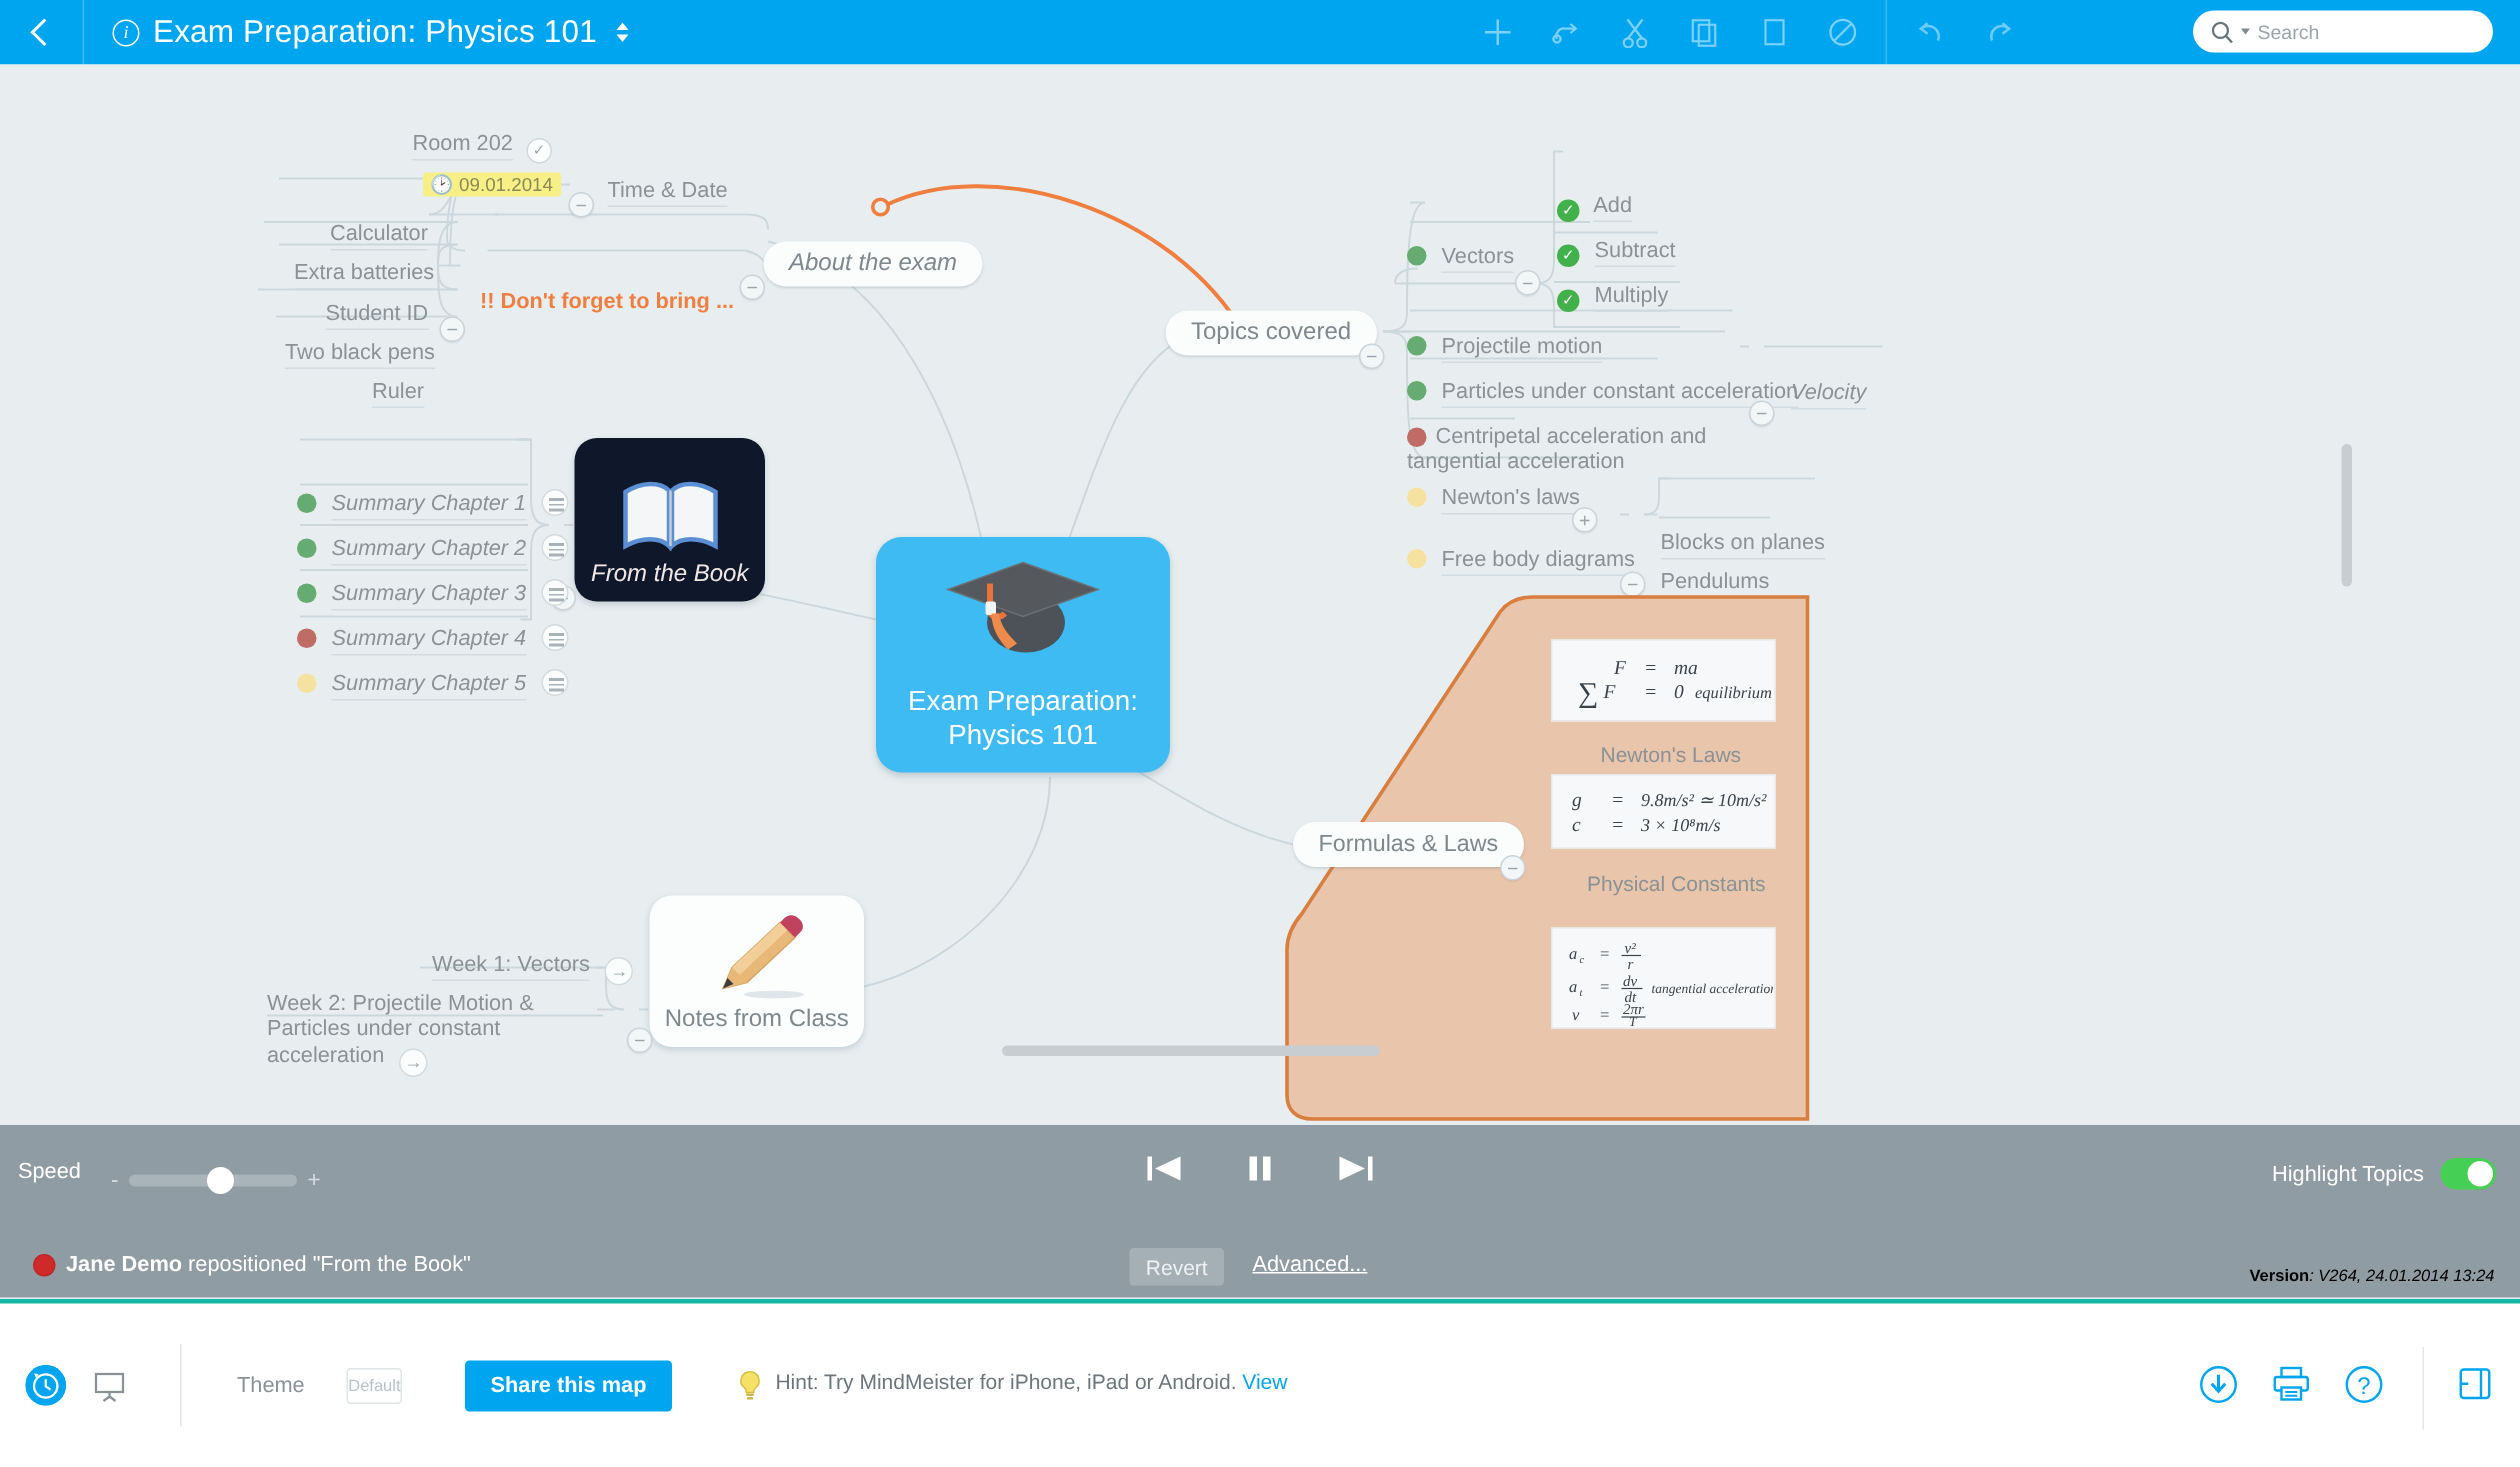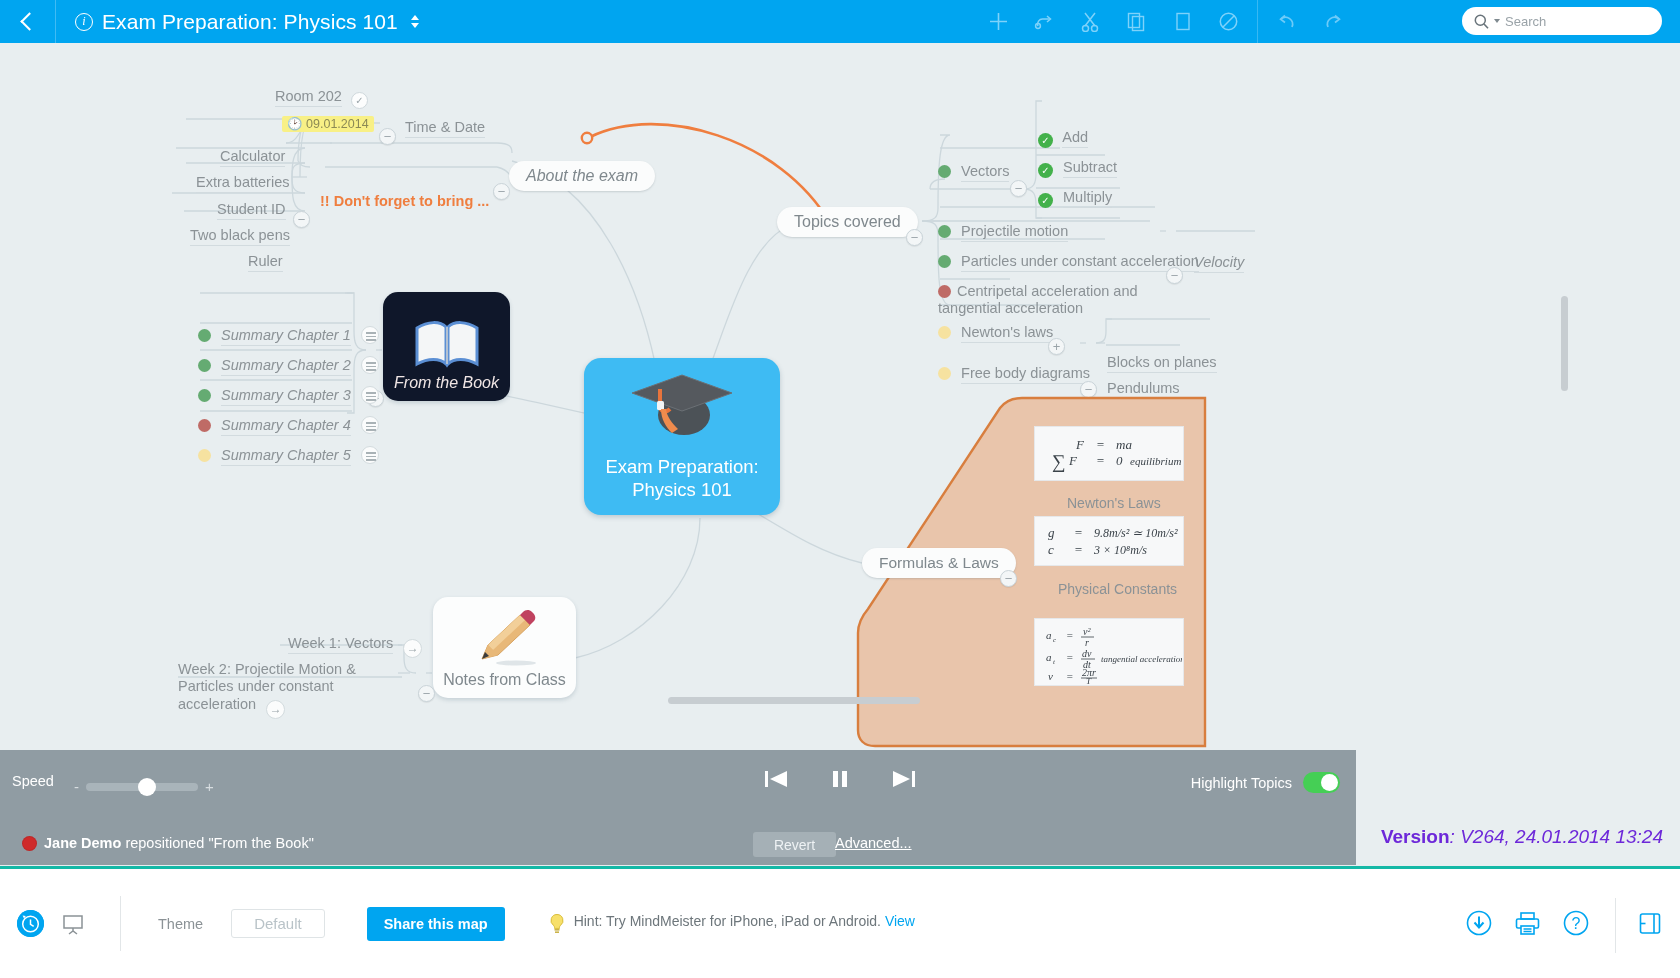--- a/index.html
+++ b/index.html
@@ -110,57 +110,57 @@
     display:flex; align-items:center; justify-content:center;
     font-family:"Liberation Serif", serif; font-style:italic; color:#3b434a; }
   .fcap { position:absolute; font-size:14px; color:#8b9296; }
 
   
   .hscroll { position:absolute; left:668px; top:697px; width:252px; height:7px;
     background:#c7cdd1; border-radius:4px; }
   .vscroll { position:absolute; left:1561px; top:296px; width:7px; height:95px;
     background:#c7cdd1; border-radius:4px; }
 
-  .playbar { position:absolute; left:0; top:750px; width:1356px; height:115px; background:#909ca3; }
+  .playbar { position:absolute; left:0; top:750px; width:1680px; height:115px; background:#909ca3; }
   .speed-lbl { position:absolute; left:12px; top:23px; color:#fff; font-size:14.5px; }
   .slider-wrap { position:absolute; left:74px; top:28px; display:flex; align-items:center; gap:7px;}
   .slider-minus, .slider-plus { color:#d7dde0; font-size:15px; }
   .slider-track { width:112px; height:8px; background:#a9b4ba; border-radius:4px; position:relative;}
   .slider-knob { position:absolute; left:52px; top:-5px; width:18px;height:18px;border-radius:50%;background:#fff;}
   .transport { position:absolute; left:0; top:18px; width:1680px; display:flex; justify-content:center; gap:40px; align-items:center;}
   .tbtn { cursor:pointer; }
   .highlight-wrap { position:absolute; right:16px; top:22px; display:flex; align-items:center; gap:11px;}
   .highlight-lbl { color:#fff; font-size:14.5px; }
   .switch { width:37px; height:21px; border-radius:11px; background:#45cf55; position:relative; cursor:pointer;}
   .switch::after { content:''; position:absolute; right:2px; top:2px; width:17px;height:17px;border-radius:50%;background:#fff;}
 
   
   .statusline { position:absolute; left:0; top:822px; width:1680px; height:44px; }
   .st-dot { position:absolute; left:22px; top:14px; width:15px;height:15px;border-radius:50%;
     background:#cf2a2a; box-shadow:inset 0 0 0 1px rgba(0,0,0,.08);}
   .st-txt { position:absolute; left:44px; top:13px; color:#fff; font-size:14.5px; }
   .st-txt b { font-weight:bold; }
-  .revert-btn { position:absolute; left:753px; top:10px; width:83px; height:25px;
+  .revert-btn { position:absolute; left:753px; top:10px; width:63px; height:25px;
     background:#a5b0b6; border-radius:3px; color:#eef2f4; font-size:14px;
     display:flex; align-items:center; justify-content:center; cursor:pointer;}
   .adv-link { position:absolute; left:835px; top:13px; color:#fff; font-size:14.5px;
     text-decoration:underline; cursor:pointer; }
-  .version { position:absolute; right:17px; top:4px; color:#6d28d9; font-size:19px; font-style:italic;}
+  .version { position:absolute; right:17px; top:23px; color:#000000; font-size:11px; font-style:italic;}
   .version b { font-style:normal; font-weight:bold; }
 
   
   .footer { position:absolute; left:0; top:866px; width:1680px; height:112px; background:#fff;
     border-top:3px solid #14b8a6; display:flex; align-items:center; }
   .ft-left { display:flex; align-items:center; gap:18px; padding-left:17px; }
   .hist-icn { width:27px;height:27px;border-radius:50%;background:#00a5f0;position:relative;}
   .present-icn { width:22px; height:20px; position:relative; }
   .ft-sep { width:1px; height:55px; background:#e2e6e8; margin-left:18px; }
   .theme-lbl { color:#8b9296; font-size:14.5px; margin-left:19px; }
-  .theme-sel { margin-left:10px; border:1px solid #dfe4e6; border-radius:3px; padding:5px 22px;
-    color:#b9c3c8; font-size:15px; cursor:pointer;}
+  .theme-sel { margin-left:10px; border:1px solid #dfe4e6; border-radius:3px; padding:5px 0;
+    color:#b9c3c8; font-size:11px; cursor:pointer;}
   .share-btn { margin-left:24px; background:#00a5f0; color:#fff; font-size:14.5px; font-weight:bold;
     padding:9px 17px; border-radius:3px; cursor:pointer;}
   .hint-wrap { display:flex; align-items:flex-start; gap:8px; margin-left:25px; }
   .hint-txt { color:#6d767b; font-size:14px; }
   .hint-txt a { color:#00a5f0; text-decoration:none; }
   .ft-right { position:absolute; right:0; top:0; height:112px; display:flex; align-items:center; gap:22px; padding-right:17px;}
   .ftic { cursor:pointer; }
 </style>
 </head>
 <body>

